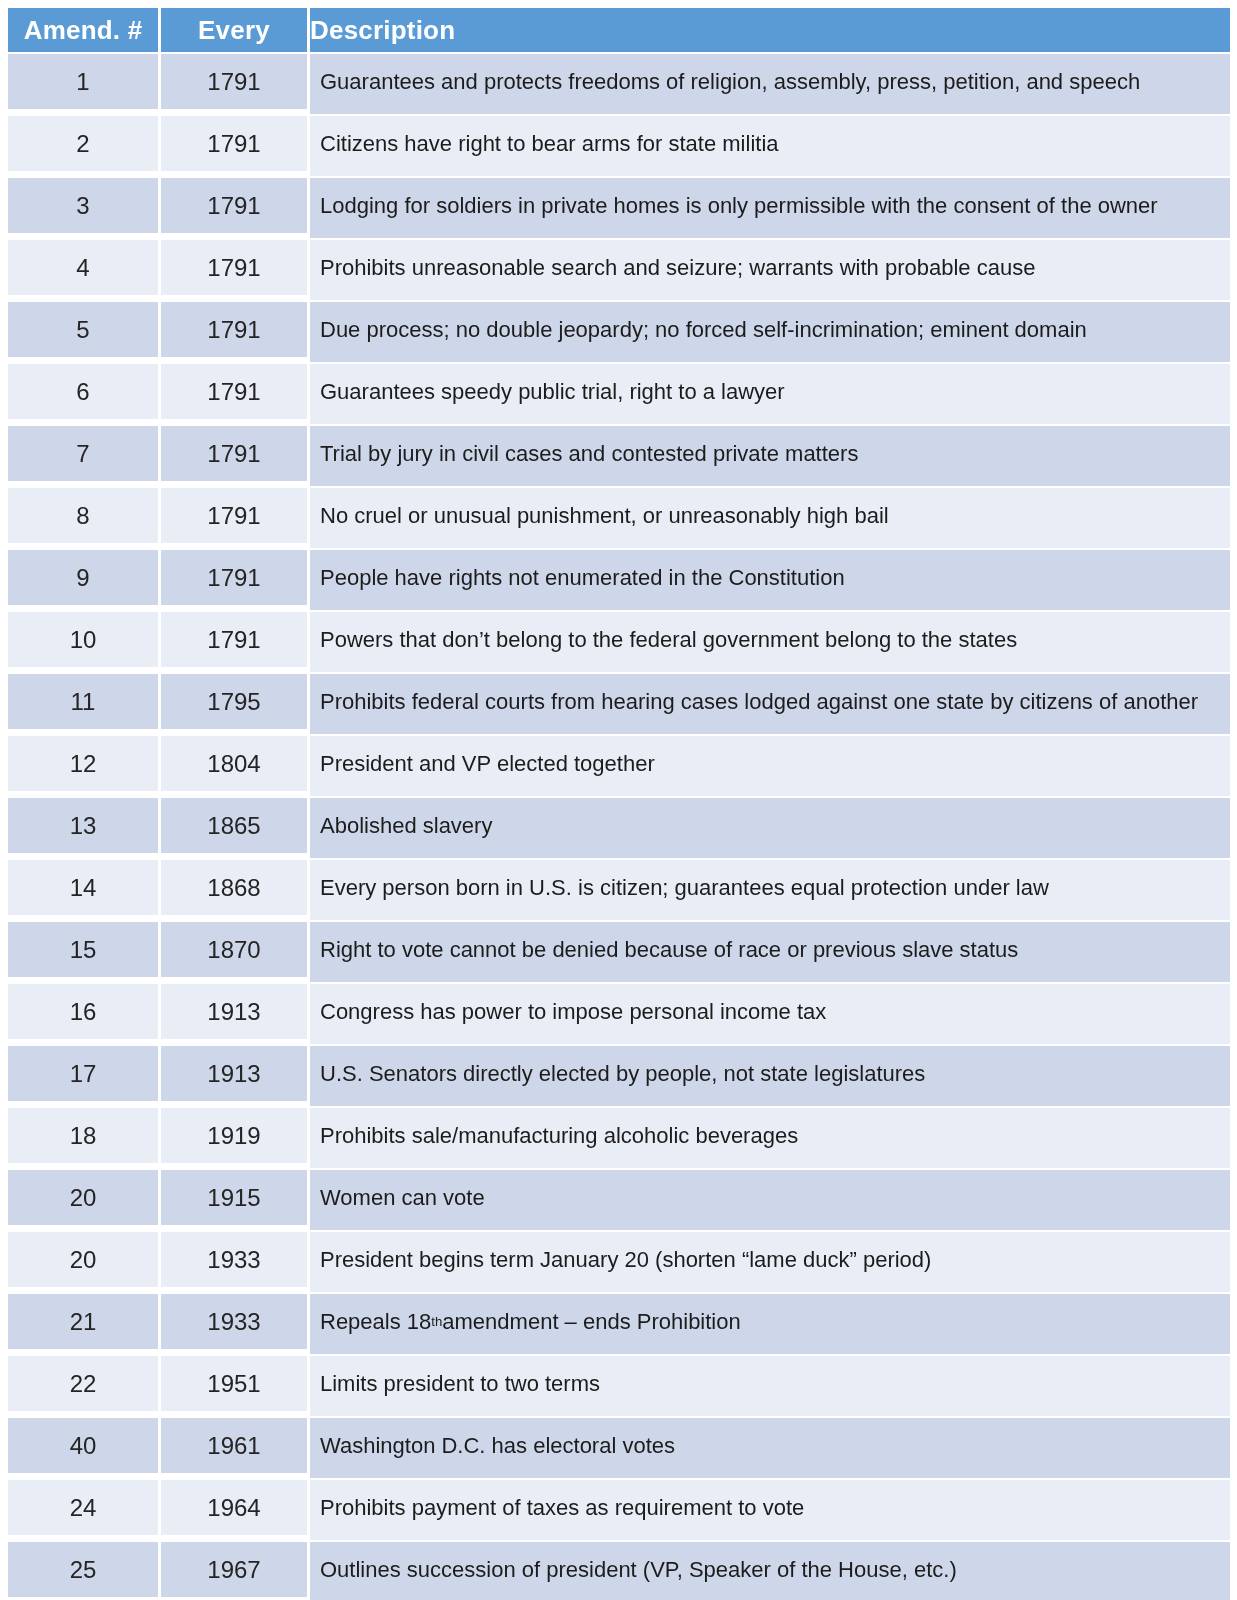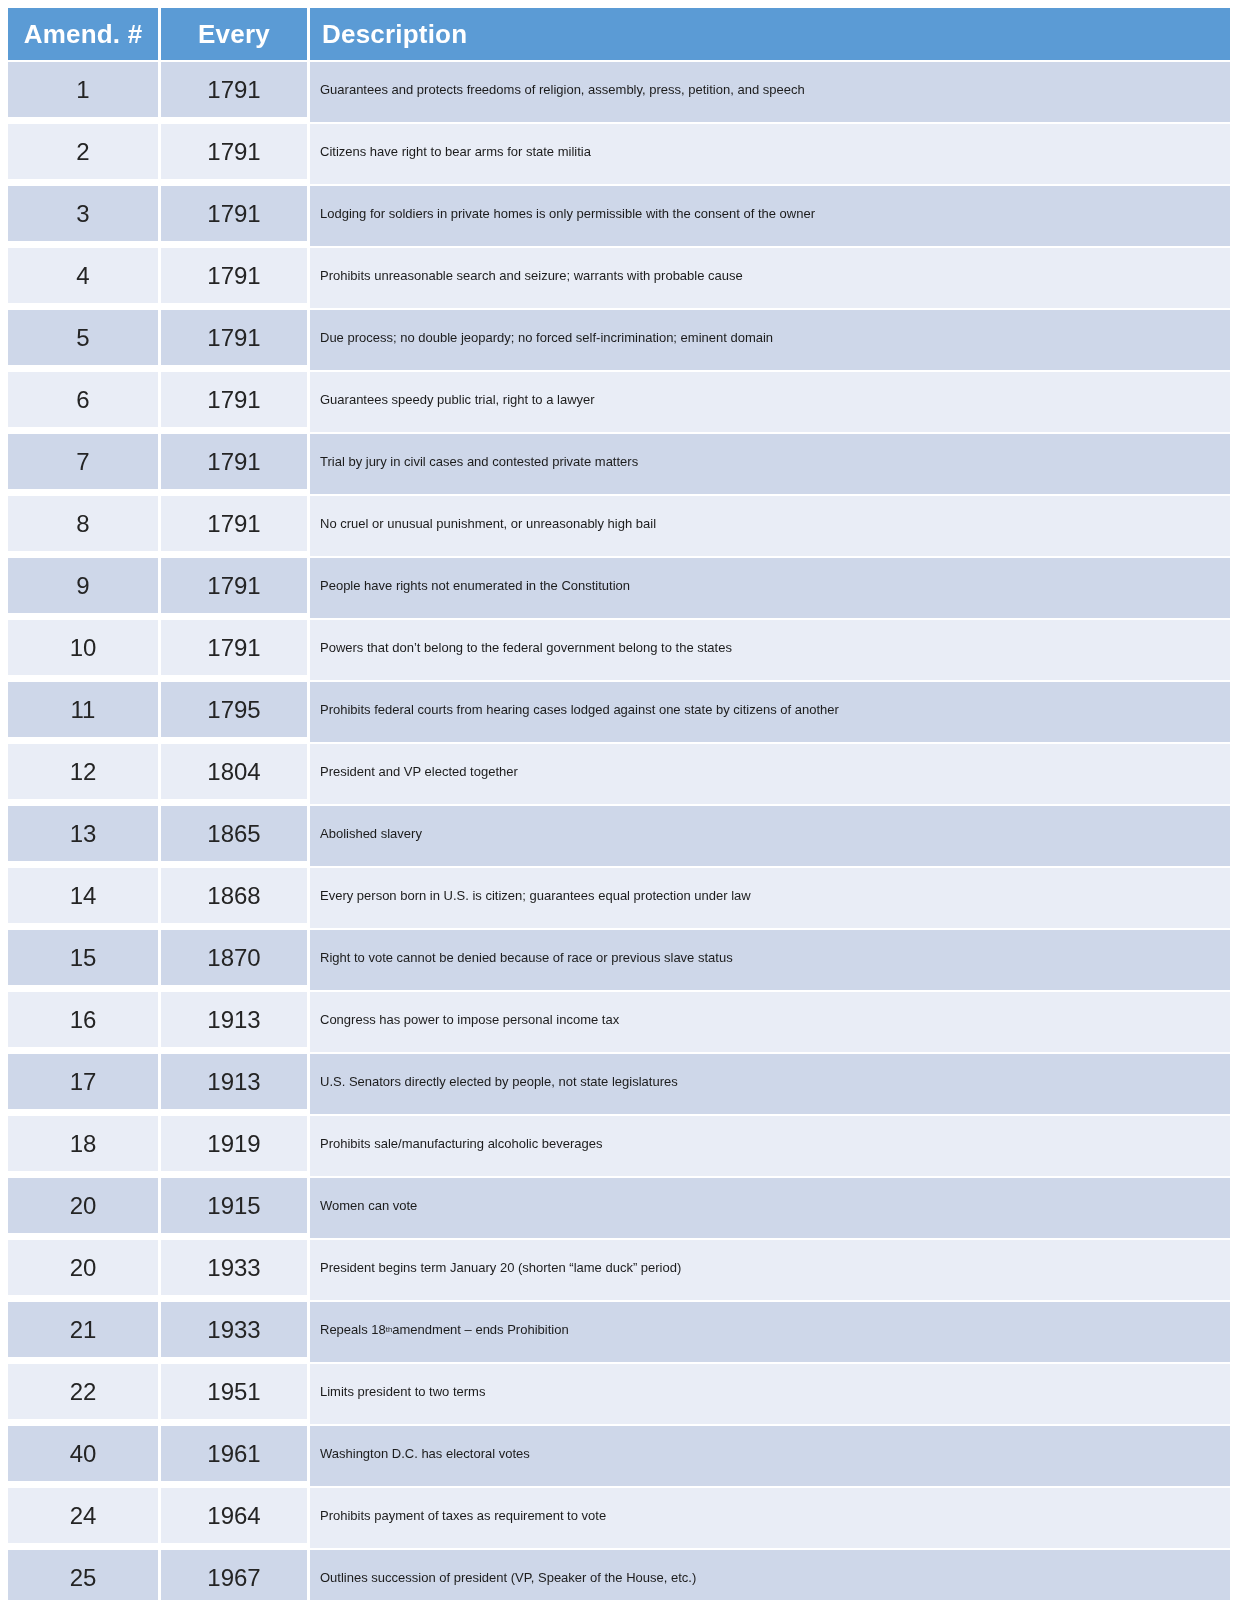--- a/index.html
+++ b/index.html
@@ -22,49 +22,48 @@
     width: 1222px;
   }
   .grid {
     display: grid;
     grid-template-columns: 150px 146px 1fr;
     column-gap: 3px;
     row-gap: 2px;
   }
   .hdr-cell {
     background: #5b9bd5;
-    height: 52px;
+    height: 44px;
     color: #ffffff;
     font-weight: bold;
     font-size: 26px;
     display: flex;
     align-items: center;
     justify-content: center;
     letter-spacing: 0.2px;
   }
   .hdr-cell.desc {
     justify-content: flex-start;
-    padding-left: 12px;
   }
   .cell {
     height: 55px;
     display: flex;
     align-items: center;
     color: #1f1f1f;
   }
   .cell.num {
     justify-content: center;
     font-size: 24px;
     color: #242424;
   }
   .cell.desc {
     justify-content: flex-start;
     padding-left: 10px;
     padding-right: 8px;
-    font-size: 13px;
+    font-size: 22px;
     padding-bottom: 5px;
     color: #1c1c1c;
   }
   .band-dark { background: #ced7e9; }
   .band-light { background: #e9edf6; }
   .row, .tbody { display: contents; }
   sup {
     font-size: 0.6em;
     line-height: 0;
     vertical-align: super;

